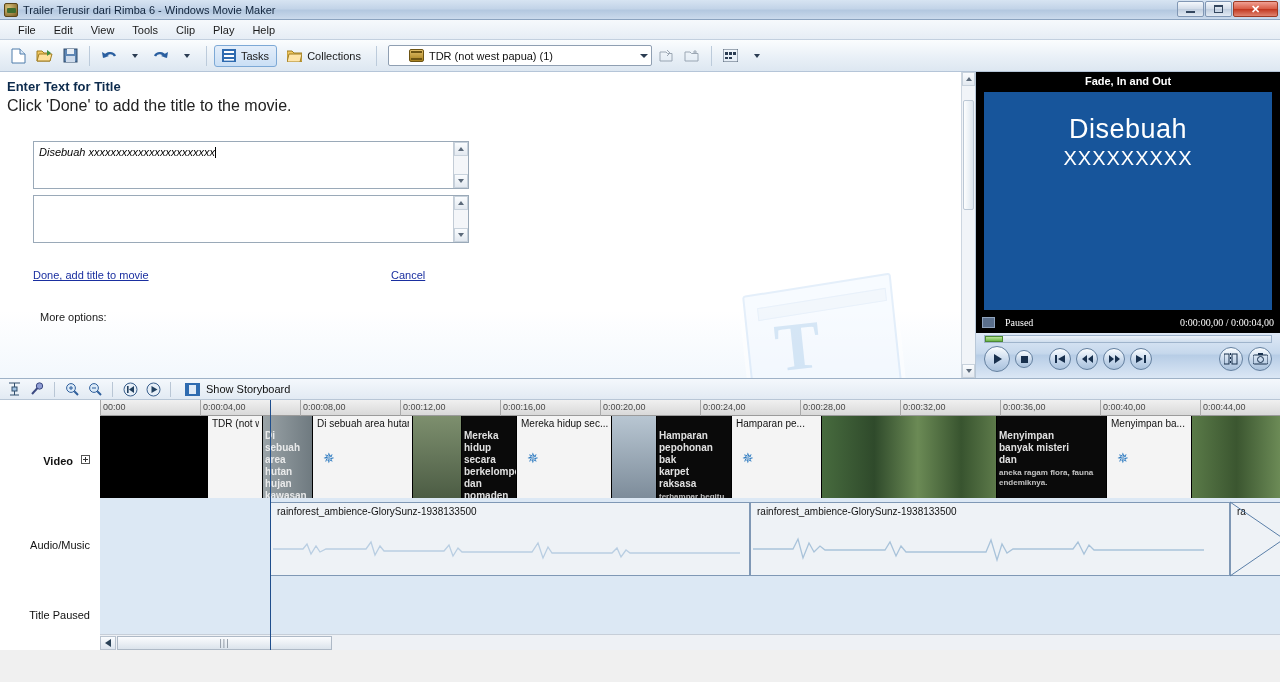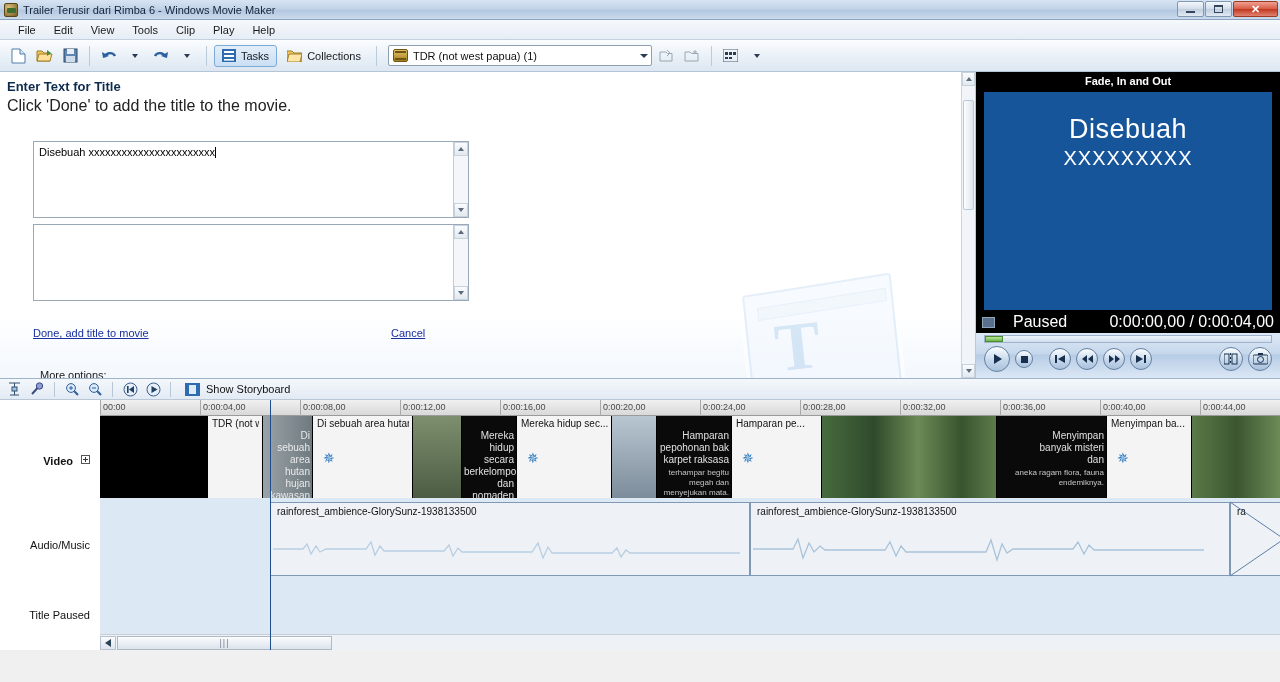--- a/index.html
+++ b/index.html
@@ -72,21 +72,21 @@
   }
   .tsep { width:1px; height:20px; background:#bccbdb; margin:0 5px; }
   .tasksbtn, .collbtn {
     height:22px; display:flex; align-items:center; gap:5px; padding:0 7px;
     border:1px solid transparent; border-radius:3px; font-size:11px; color:#1a1a1a;
   }
   .tasksbtn { background:linear-gradient(180deg,#e4eefa,#cadff5); border:1px solid #7da9d6;}
   .combo {
     display:flex; align-items:center; height:21px; width:264px;
     border:1px solid #8f9fb2; background:#fff; border-radius:2px;
-    padding-left:4px; margin-left:4px; position:relative;
+    padding-left:20px; margin-left:4px; position:relative;
   }
   .combo .lbl { font-size:11px; color:#111; margin-left:5px; }
   .combo .arrow {
     position:absolute; right:3px; width:0;height:0;
     border-left:4px solid transparent;border-right:4px solid transparent;
     border-top:4px solid #2b3c52;
   }
   .filmicon{
     width:15px;height:13px;background:linear-gradient(180deg,#e3c06a,#a6801f);
     border:1px solid #6d5413;border-radius:2px;position:relative;flex:none;
@@ -102,22 +102,22 @@
     width: 976px; position:relative;
     background: linear-gradient(180deg,#ffffff 0%, #ffffff 78%, #f3f8fd 100%);
     border-right:1px solid #b9c8d8;
     overflow:hidden;
   }
   .tp-header { padding: 7px 0 0 7px; }
   .tp-title { font-size:13px; font-weight:bold; color:#0d2b4d; }
   .tp-sub { font-size:16px; color:#222; margin-top:3px; }
   .textareas { margin: 26px 0 0 33px; }
   .ta-box {
-    width:436px; height:77px; border:1px solid #9aa9b8; background:#fff;
-    display:flex; position:relative;
+    width:436px; height:48px; border:1px solid #9aa9b8; background:#fff;
+    display:flex; position:relative;font-style:italic;
   }
   .ta-box .content {
     flex:1; padding:4px 5px; font-size:11px; color:#000;
     font-family:"Liberation Sans", sans-serif; white-space:pre-wrap; overflow:hidden;
   }
   .caret {
     display:inline-block; width:1px; height:11px; background:#000;
     vertical-align:-2px; margin-left:0px;
   }
   .ta-scroll {
@@ -181,22 +181,22 @@
   }
   .title-preview {
     width:100%; height:100%; background:#17559b;
     display:flex; flex-direction:column; align-items:center;
     padding-top:22px; color:#fff;
   }
   .tp-line1 { font-size:27px; letter-spacing:.5px; }
   .tp-line2 { font-size:20px; letter-spacing:1px; margin-top:6px; }
   .tp-line3 { font-size:20px; letter-spacing:1px; margin-top:2px; }
   .mon-status {
-    height:20px; background:#000; color:#fff; font-size:16px;
-    display:flex; align-items:center; padding:0 6px; gap:18px;
+    height:20px; background:#000; color:#fff; font-size:10px;
+    display:flex; align-items:center; padding:0 6px; gap:10px;font-family:Liberation Serif, serif;
   }
   .mon-statusicon{ width:13px;height:11px;background:#5a6f8c;border:1px solid #8fa3bd;}
   .mon-time{ margin-left:auto; }
   .mon-controls {
     height:46px;
     background: linear-gradient(180deg,#dfe9f6 0%, #c6d8ec 45%, #b7cde6 50%, #dbe7f5 100%);
     border-top:1px solid #000;
     display:flex; align-items:center; padding: 0 8px; gap:5px; position:relative;
   }
   .seekbar{
@@ -254,22 +254,22 @@
   .clip .cl-label{
     position:absolute; top:2px; left:4px; right:3px; font-size:10px; color:#111;
     white-space:nowrap; overflow:hidden;
   }
   .clip.titleclip{ background:#f4f4f4; }
   .clip.titleclip .star{
     position:absolute; left:10px; top:34px; width:14px;height:14px; color:#2d7ac0; font-size:14px;
   }
   .clip.videoclip{ background:#111; }
   .cl-text{
-    position:absolute; left:2px; right:2px; top:14px; text-align:right;
-    color:#f2f2f2; font-size:10px; line-height:12px; opacity:.92;
+    position:absolute; left:2px; right:2px; top:14px; text-align:left;
+    color:#f2f2f2; font-size:10px; line-height:12px; opacity:.92;font-weight:bold;
   }
   .cl-text .small{ font-size:8px; line-height:10px; opacity:.85; display:block; margin-top:2px;}
 
   .audioclip{
     position:absolute; top:4px; bottom:4px; background:#eef2f6;
     border:1px solid #7f98b5;
   }
   .audioclip .alabel{ position:absolute; top:3px; left:6px; font-size:10px; color:#111;}
   .wave{ position:absolute; left:2px; right:2px; top:28px; height:36px; }
 

